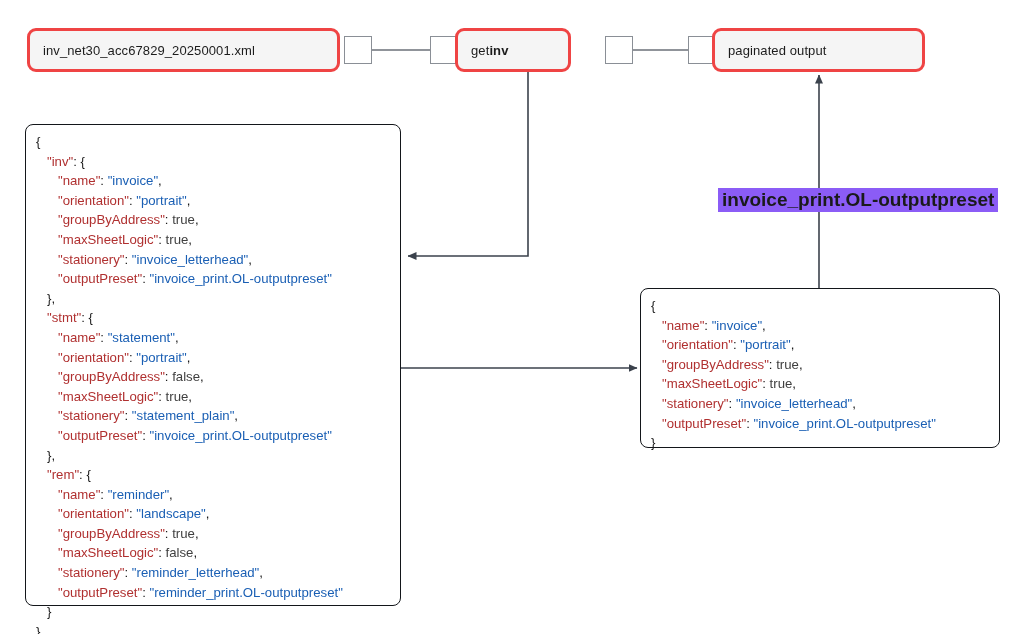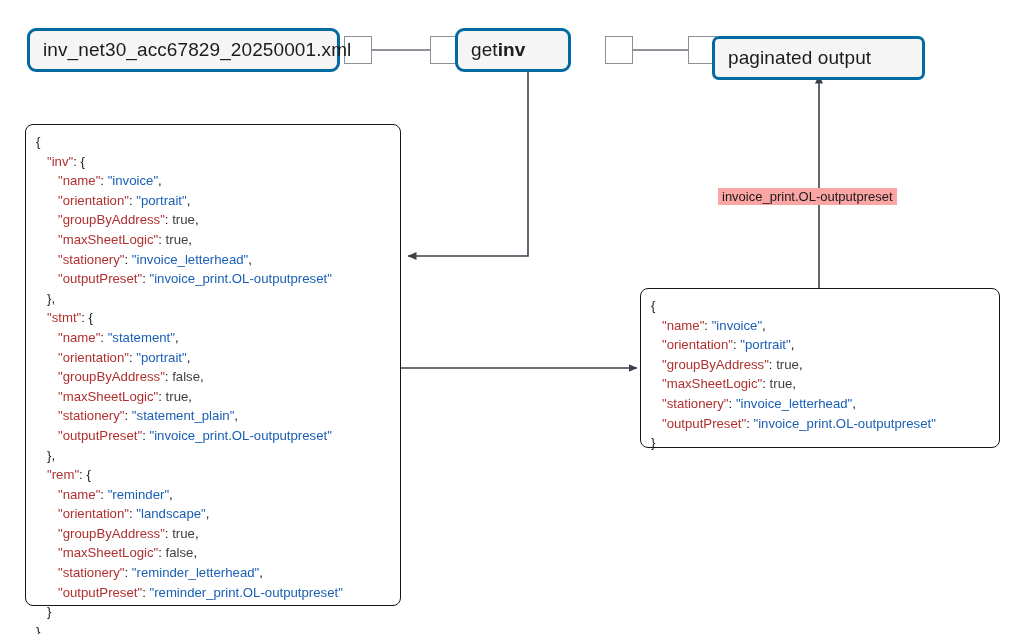--- a/index.html
+++ b/index.html
@@ -29,33 +29,33 @@
     width: 1024px;
     height: 634px;
     overflow: visible;
   }
 
   
   .node {
     position: absolute;
     box-sizing: border-box;
     background: #f5f5f5;
-    border: 3px solid #0369a1;
+    border: 3px solid #ef4444;
     border-radius: 9px;
     display: flex;
     align-items: center;
     padding-left: 13px;
-    font-size: 19px;
+    font-size: 13px;
     color: #1c1c1c;
     letter-spacing: .1px;
     white-space: nowrap;
   }
   #node-file   { left: 27px;  top: 28px;  width: 313px; height: 44px; }
   #node-getinv { left: 455px; top: 28px;  width: 116px; height: 44px; }
-  #node-output { left: 712px; top: 36px;  width: 213px; height: 44px; border-radius: 7px; }
+  #node-output { left: 712px; top: 28px;  width: 213px; height: 44px; }
 
   .node .bold { font-weight: bold; text-align: center; }
 
   
   .port {
     position: absolute;
     box-sizing: border-box;
     width: 28px;
     height: 28px;
     background: #ffffff;
@@ -83,25 +83,26 @@
   #code-right { left: 640px; top: 288px; width: 360px; height: 160px; }
 
   .tok-punct { color: #1a1a1a; }
   .tok-key   { color: #b03030; }
   .tok-str   { color: #1a5fb4; }
   .tok-bool  { color: #404040; }
 
   
   .edge-label {
     position: absolute;
-    background: #fca5a5;
-    font-size: 13px;
+    background: #8b5cf6;
+    font-size: 19px;
     color: #1a1a1a;
     padding: 1px 4px;
     white-space: nowrap;
+    font-weight: bold;
   }
   #label-outputpreset { left: 718px; top: 188px; }
 </style>
 </head>
 <body>
 
 <div id="canvas">
 
   <svg id="edges" viewBox="0 0 1024 634" width="1024" height="634">
     <defs>

